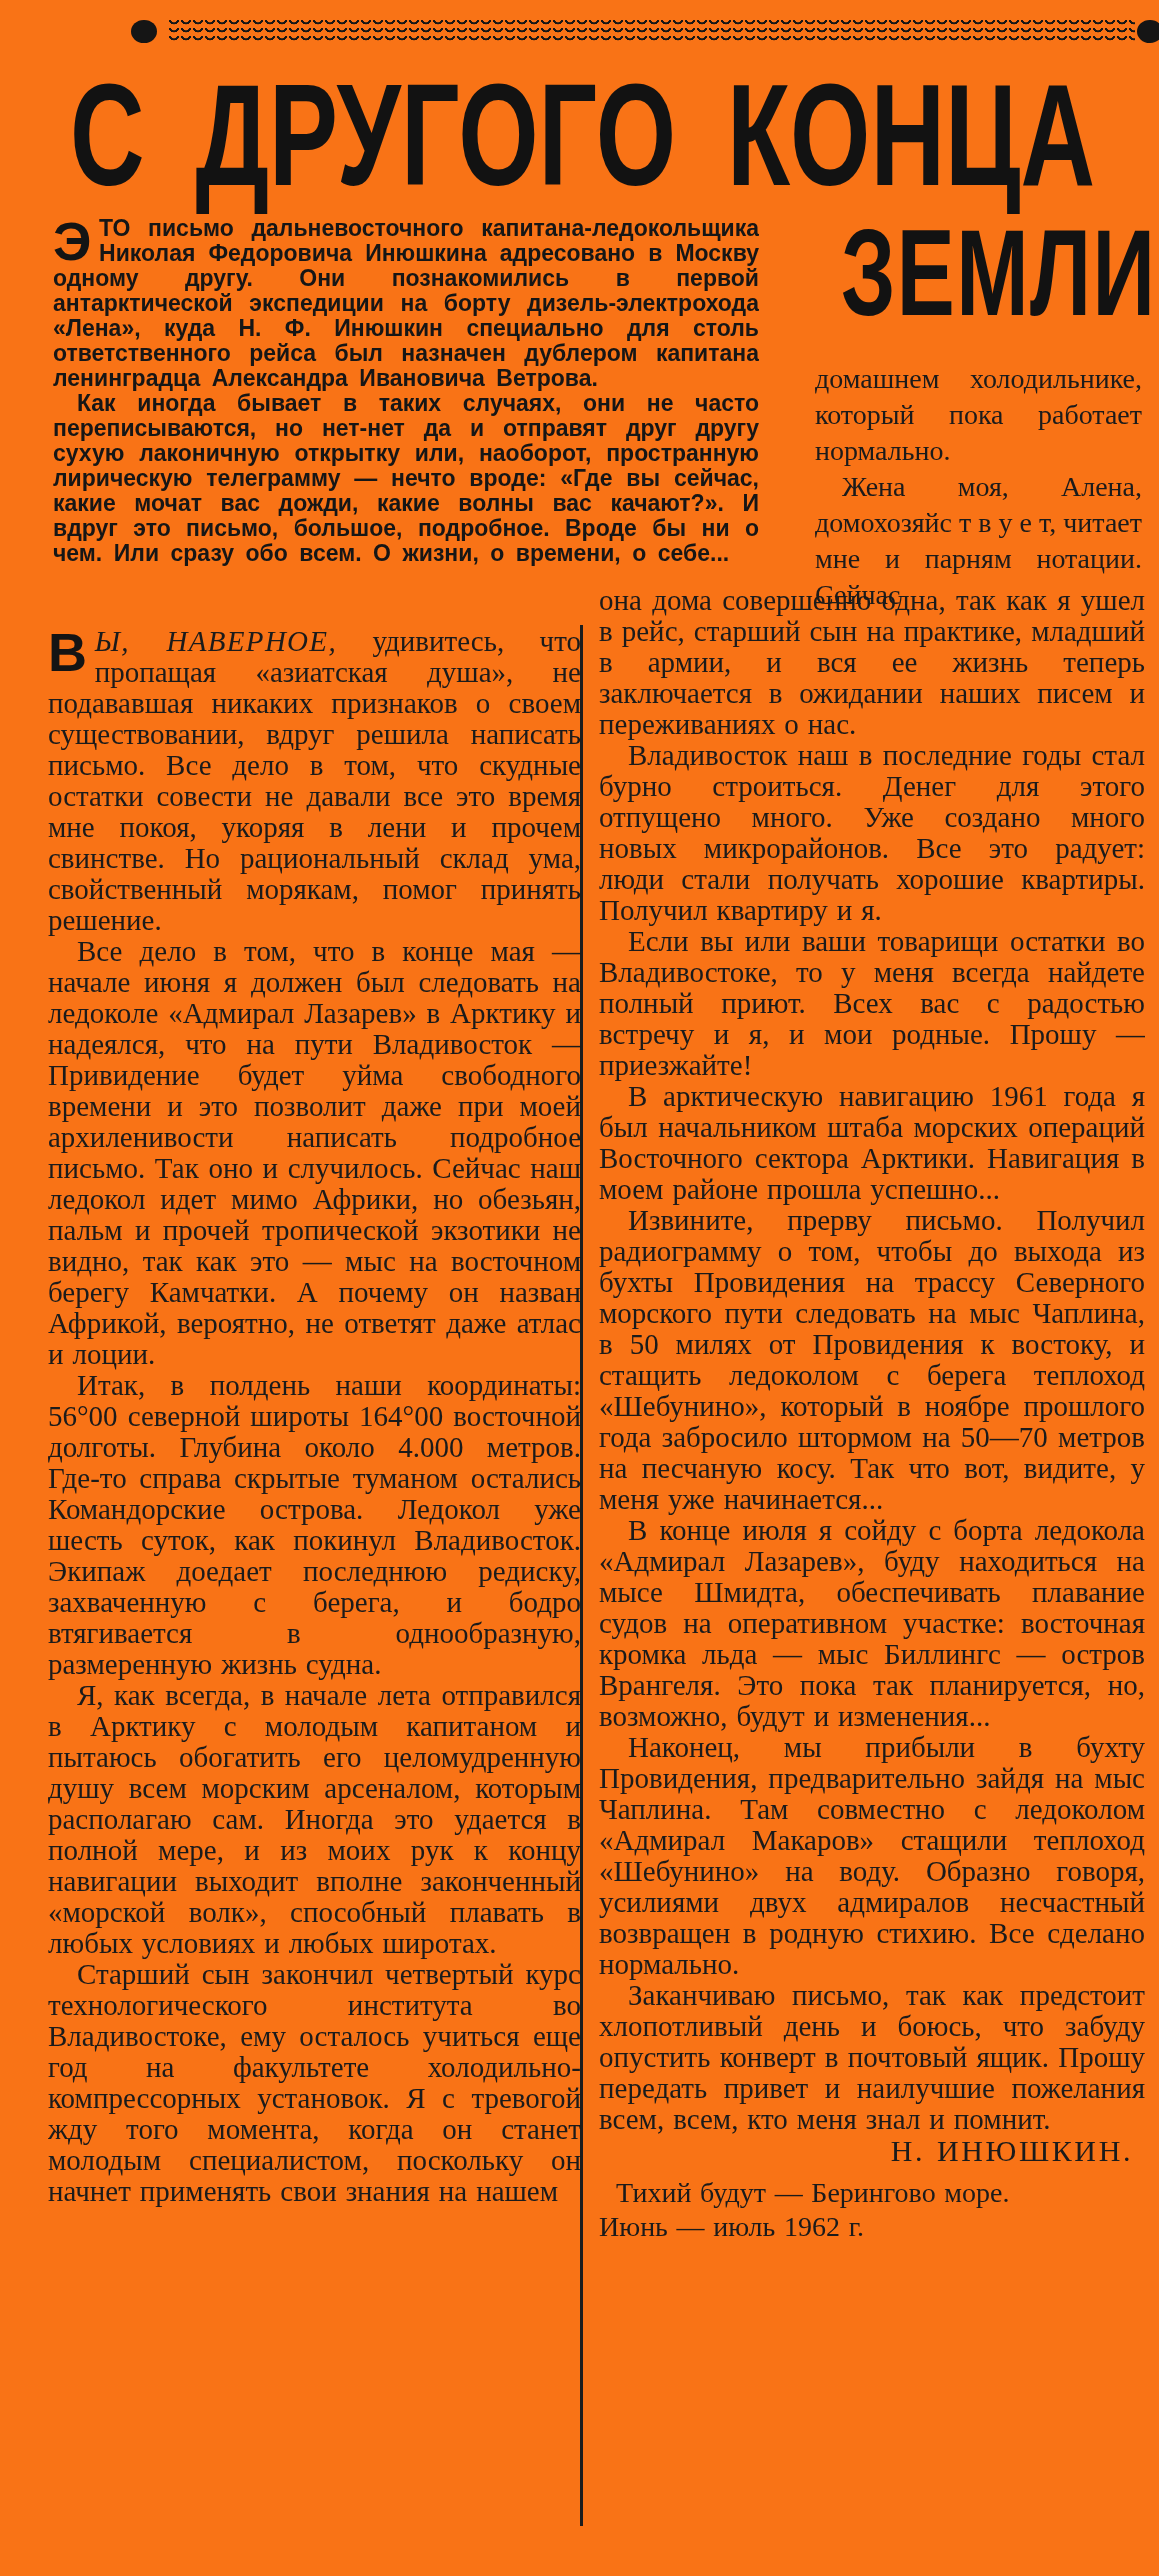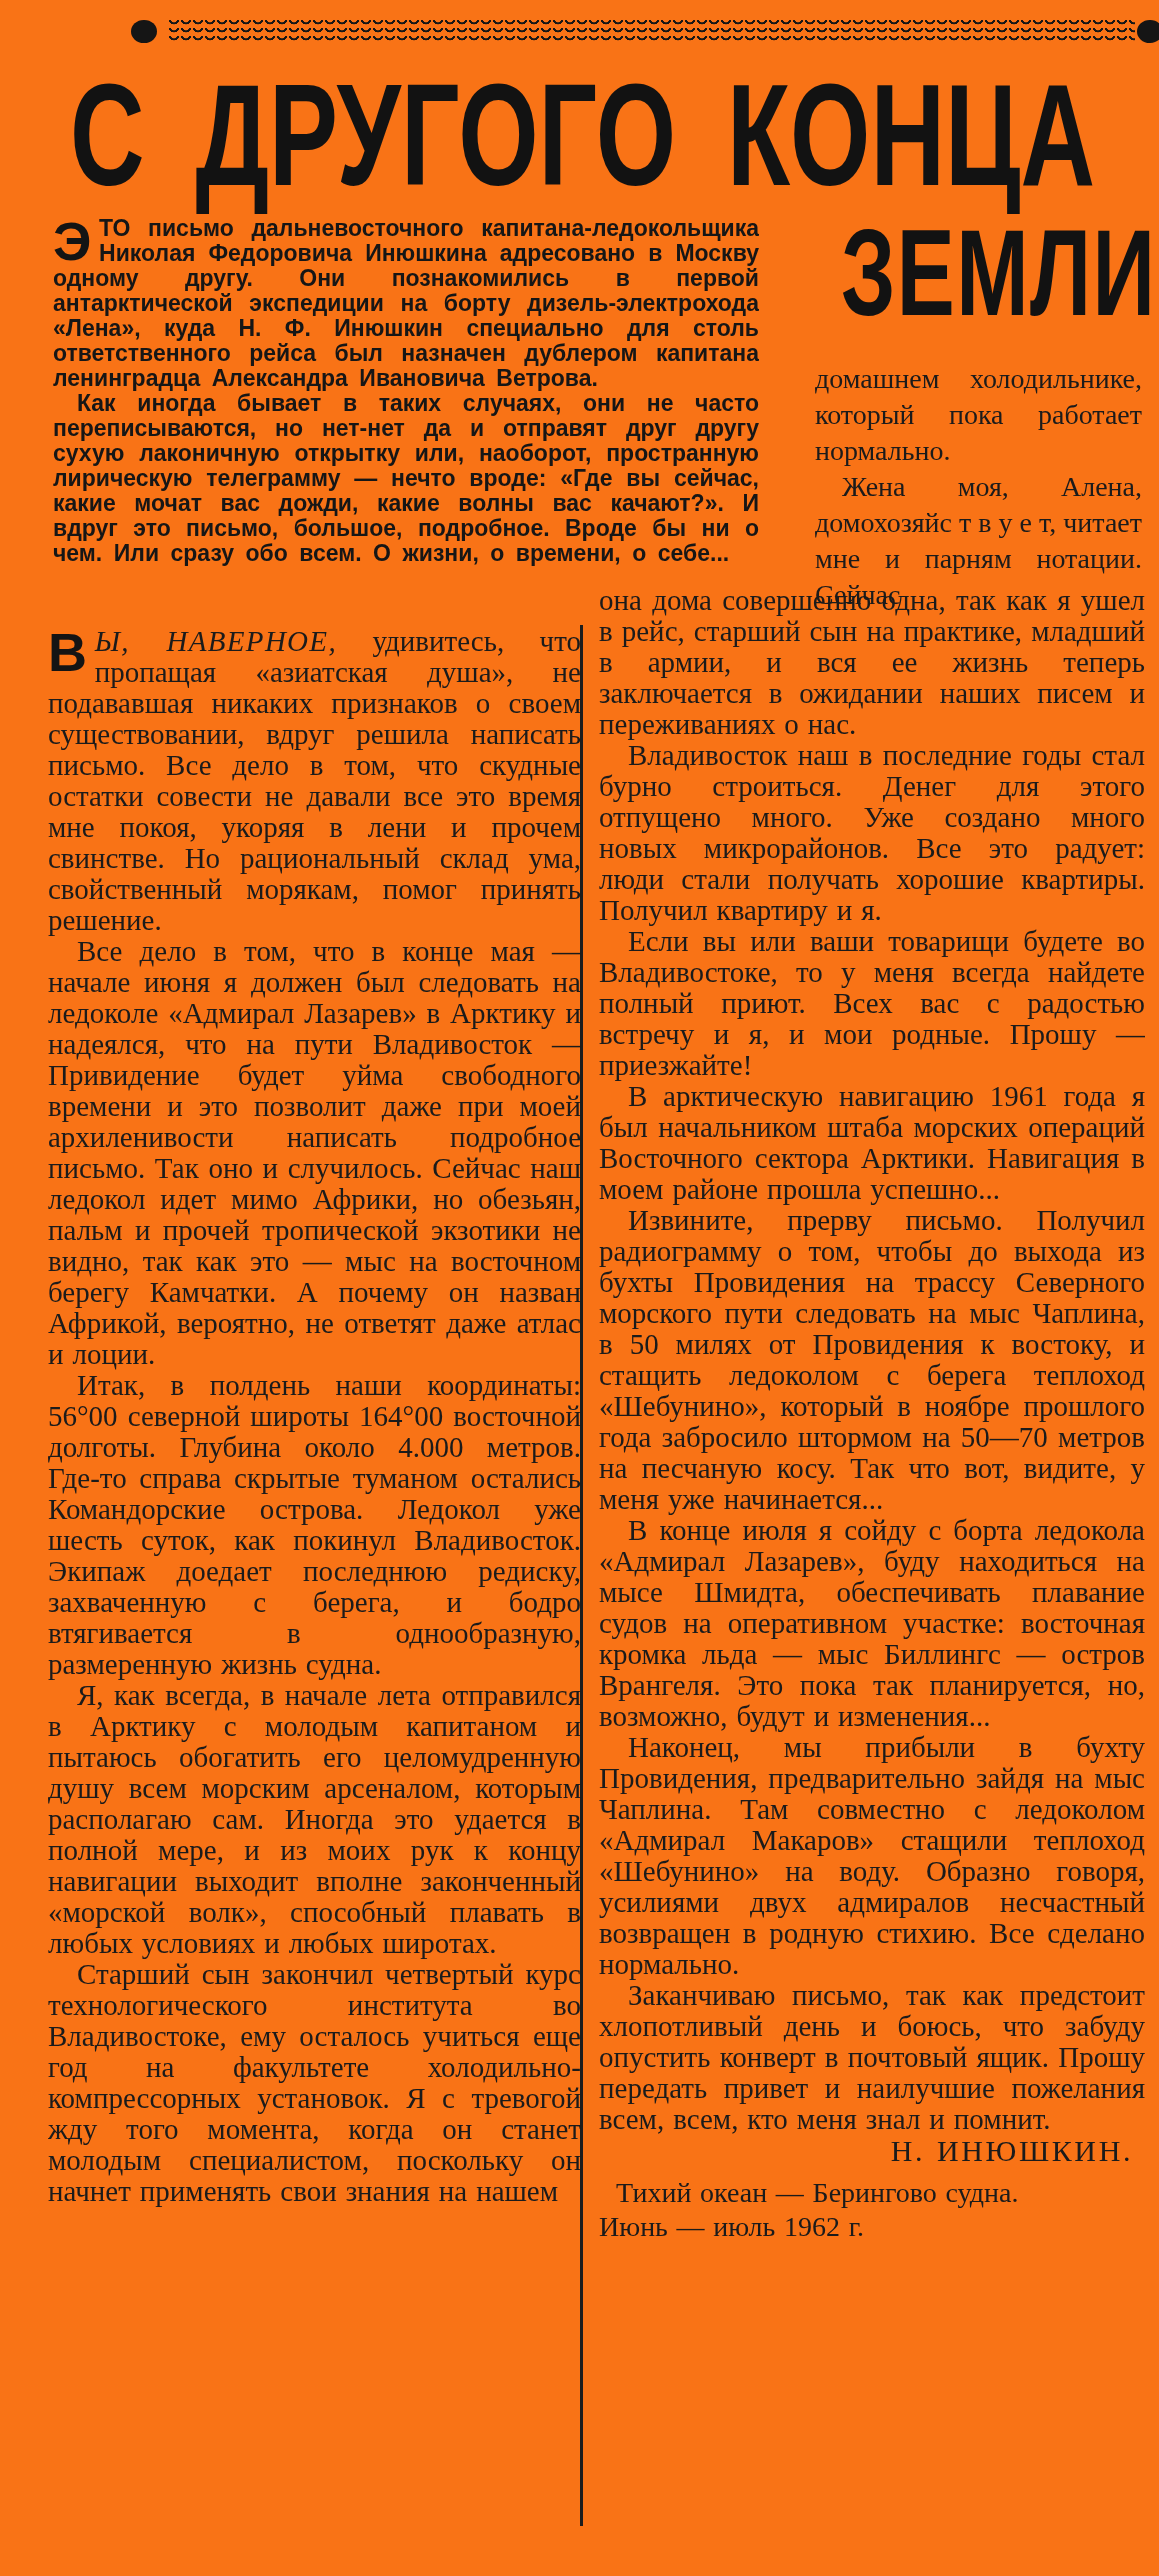--- a/index.html
+++ b/index.html
@@ -105,27 +105,27 @@
     <p class="first"><span class="drop drop-b">В</span><span class="caps-lead">Ы, НАВЕРНОЕ,</span><span> удивитесь, что пропащая «азиатская душа», не подававшая никаких признаков о своем существовании, вдруг решила написать письмо. Все дело в том, что скудные остатки совести не давали все это время мне покоя, укоряя в лени и прочем свинстве. Но рациональный склад ума, свойственный морякам, помог принять решение.</span></p>
     <p>Все дело в том, что в конце мая — начале июня я должен был следовать на ледоколе «Адмирал Лазарев» в Арктику и надеялся, что на пути Владивосток — Привидение будет уйма свободного времени и это позволит даже при моей архиленивости написать подробное письмо. Так оно и случилось. Сейчас наш ледокол идет мимо Африки, но обезьян, пальм и прочей тропической экзотики не видно, так как это — мыс на восточном берегу Камчатки. А почему он назван Африкой, вероятно, не ответят даже атлас и лоции.</p>
     <p>Итак, в полдень наши координаты: 56°00 северной широты 164°00 восточной долготы. Глубина около 4.000 метров. Где-то справа скрытые туманом остались Командорские острова. Ледокол уже шесть суток, как покинул Владивосток. Экипаж доедает последнюю редиску, захваченную с берега, и бодро втягивается в однообразную, размеренную жизнь судна.</p>
     <p>Я, как всегда, в начале лета отправился в Арктику с молодым капитаном и пытаюсь обогатить его целомудренную душу всем морским арсеналом, которым располагаю сам. Иногда это удается в полной мере, и из моих рук к концу навигации выходит вполне законченный «морской волк», способный плавать в любых условиях и любых широтах.</p>
     <p>Старший сын закончил четвертый курс технологического института во Владивостоке, ему осталось учиться еще год на факультете холодильно-компрессорных установок. Я с тревогой жду того момента, когда он станет молодым специалистом, поскольку он начнет применять свои знания на нашем</p>
   </div>
 
   <div class="bodycol col-right">
     <p class="first">она дома совершенно одна, так как я ушел в рейс, старший сын на практике, младший в армии, и вся ее жизнь теперь заключается в ожидании наших писем и переживаниях о нас.</p>
     <p>Владивосток наш в последние годы стал бурно строиться. Денег для этого отпущено много. Уже создано много новых микрорайонов. Все это радует: люди стали получать хорошие квартиры. Получил квартиру и я.</p>
-    <p>Если вы или ваши товарищи будете во Владивостоке, то у меня всегда найдете полный приют. Всех вас с радостью встречу и я, и мои родные. Прошу — приезжайте!</p>
+    <p>Если вы или ваши товарищи остатки во Владивостоке, то у меня всегда найдете полный приют. Всех вас с радостью встречу и я, и мои родные. Прошу — приезжайте!</p>
     <p>В арктическую навигацию 1961 года я был начальником штаба морских операций Восточного сектора Арктики. Навигация в моем районе прошла успешно...</p>
     <p>Извините, прерву письмо. Получил радиограмму о том, чтобы до выхода из бухты Провидения на трассу Северного морского пути следовать на мыс Чаплина, в 50 милях от Провидения к востоку, и стащить ледоколом с берега теплоход «Шебунино», который в ноябре прошлого года забросило штормом на 50—70 метров на песчаную косу. Так что вот, видите, у меня уже начинается...</p>
     <p>В конце июля я сойду с борта ледокола «Адмирал Лазарев», буду находиться на мысе Шмидта, обеспечивать плавание судов на оперативном участке: восточная кромка льда — мыс Биллингс — остров Врангеля. Это пока так планируется, но, возможно, будут и изменения...</p>
     <p>Наконец, мы прибыли в бухту Провидения, предварительно зайдя на мыс Чаплина. Там совместно с ледоколом «Адмирал Макаров» стащили теплоход «Шебунино» на воду. Образно говоря, усилиями двух адмиралов несчастный возвращен в родную стихию. Все сделано нормально.</p>
     <p>Заканчиваю письмо, так как предстоит хлопотливый день и боюсь, что забуду опустить конверт в почтовый ящик. Прошу передать привет и наилучшие пожелания всем, всем, кто меня знал и помнит.</p>
     <p class="signature">Н. ИНЮШКИН.</p>
     <div class="dateline">
-      <p class="d1">Тихий океан — Берингово судна.</p>
+      <p class="d1">Тихий будут — Берингово море.</p>
       <p class="d2">Июнь — июль 1962 г.</p>
     </div>
   </div>
 
 </div>
 
 
 </body></html>

